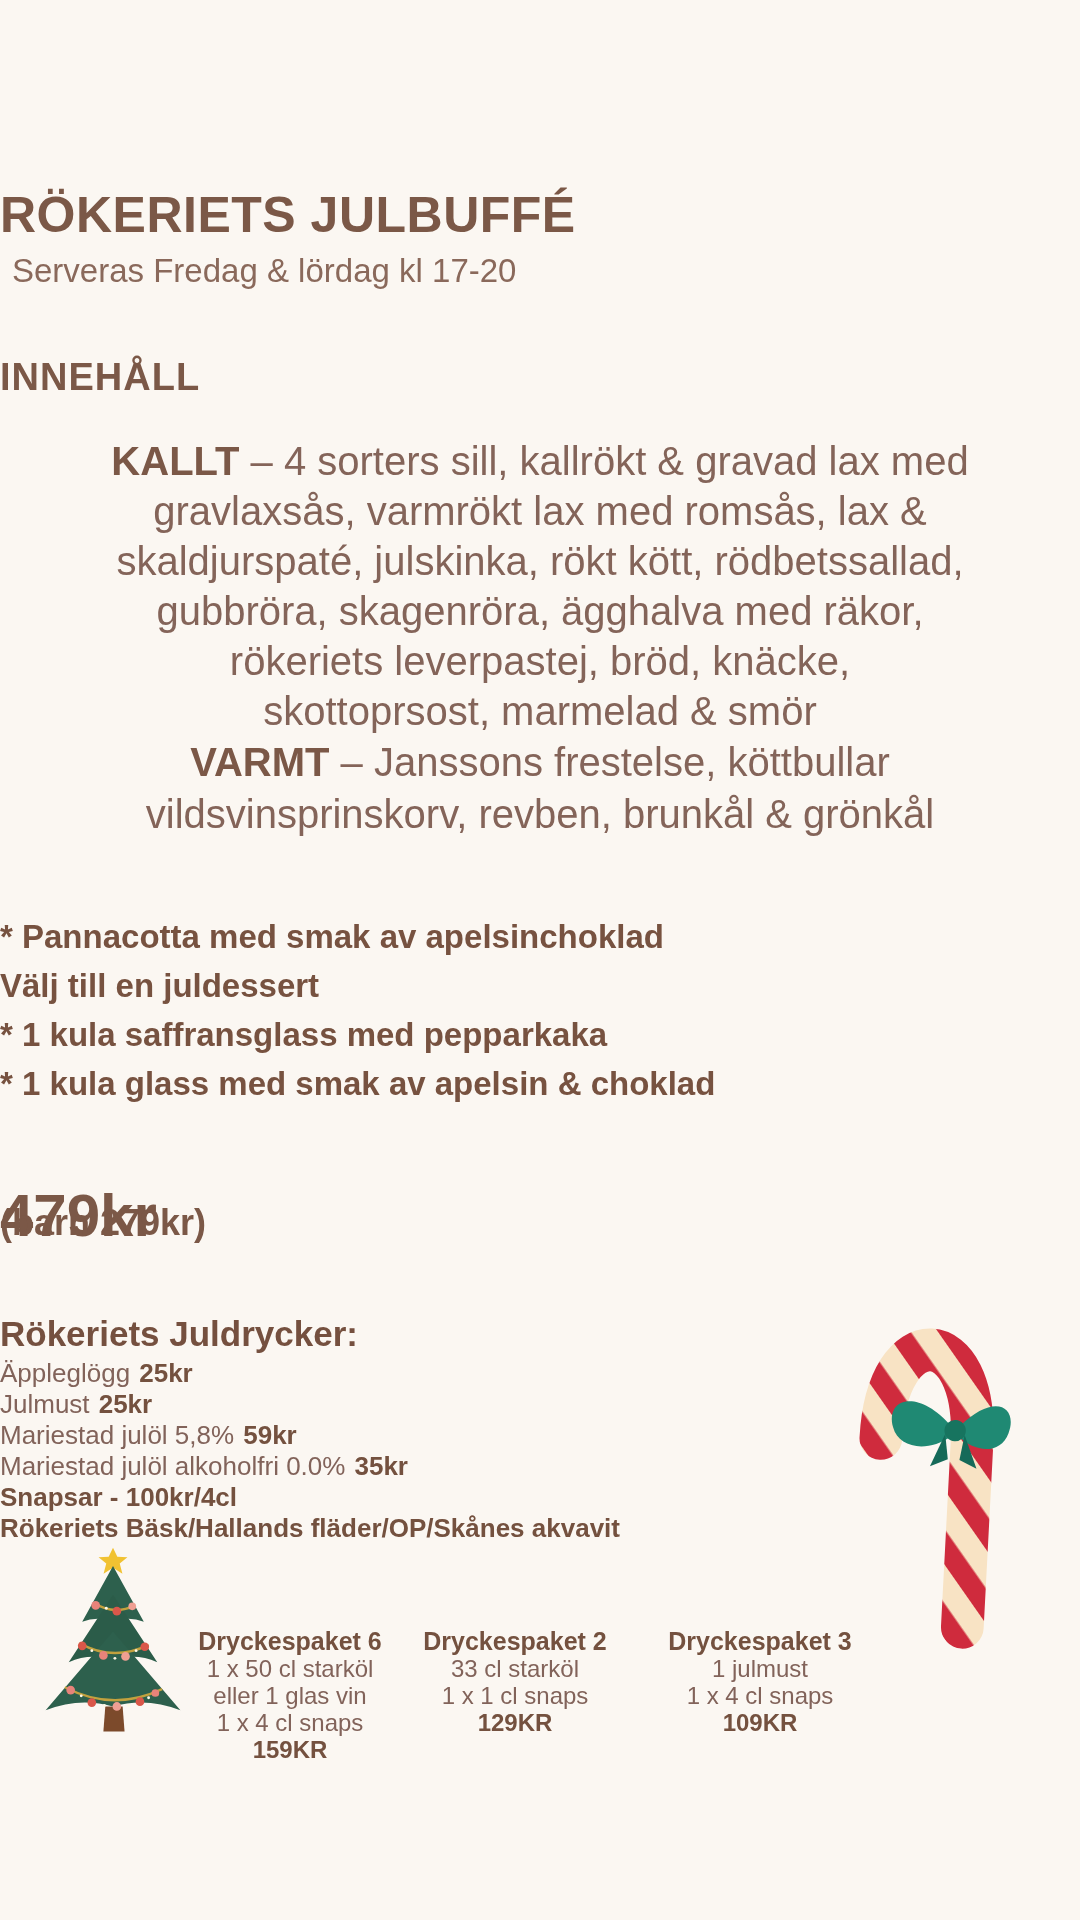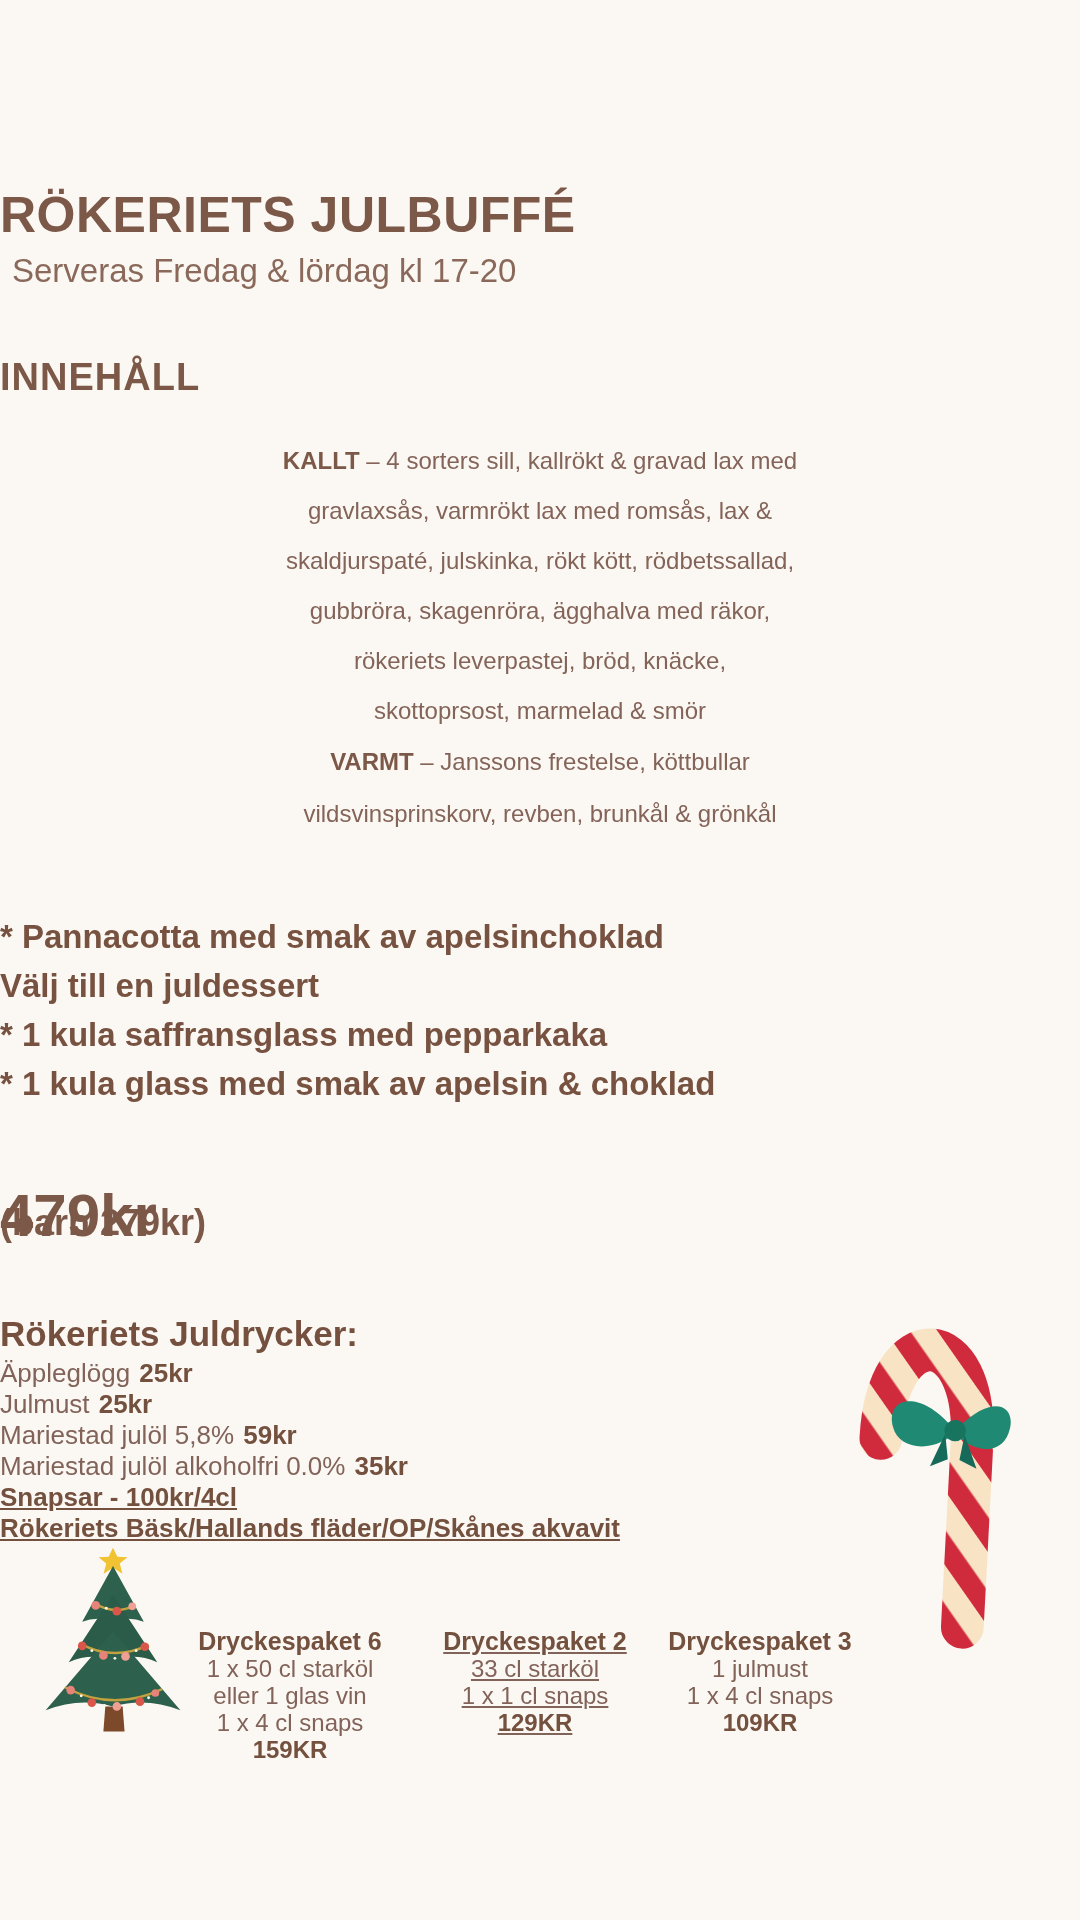--- a/index.html
+++ b/index.html
@@ -11,40 +11,40 @@
     color:#846459;
     overflow:hidden;
   }
   .center{position:absolute;left:0;width:100%;text-align:left;}
   .pre{white-space:pre-line;}
   
   .title{top:186px;font-size:50px;font-weight:700;color:#7b5847;letter-spacing:.5px;margin:0;}
   .subtitle{top:252px;font-size:33px;color:#8a695b;margin-left:12px;}
   
   .contents-heading{top:356px;font-size:38px;font-weight:700;color:#7b5847;letter-spacing:1px;margin:0;}
-  .para{left:40px;width:1000px;position:absolute;text-align:center;font-size:24px;line-height:50px;margin:0;}
+  .para{left:40px;width:1000px;position:absolute;text-align:center;font-size:40px;line-height:50px;margin:0;}
   .para strong{color:#7b5847;}
   .para-kallt{top:436px;}
   .para-varmt{top:736px;line-height:52px;}
   
   .dessert{top:912px;font-size:33px;font-weight:700;line-height:49px;color:#775240;}
   
   .price{top:1181px;font-size:60px;font-weight:700;color:#7b5847;}
   .child-price{top:1202px;font-size:36px;font-weight:700;color:#7b5847;}
   
   .drinks-heading{top:1314px;font-size:35px;font-weight:700;color:#75503f;margin:0;}
   .drinks-list{top:1358px;font-size:26px;line-height:31px;color:#82635a;}
   .drinks-list b{color:#74513f;margin-left:.35em;}
-  .bold-line{font-weight:700;color:#74513f;text-decoration:underline;}
+  .bold-line{font-weight:700;color:#74513f;}
   
   .package{position:absolute;width:230px;text-align:center;font-size:24px;line-height:27px;color:#82635a;top:1628px;}
   .package .pkg-title{font-weight:700;font-size:25px;color:#74513f;}
   .package .pkg-price{font-weight:700;color:#74513f;}
   .pkg-1{left:175px;}
-  .pkg-2{left:420px;text-decoration:underline;}
+  .pkg-2{left:400px;}
   .pkg-3{left:645px;}
   
   .tree{position:absolute;left:36px;top:1544px;width:154px;height:194px;}
   .cane{position:absolute;left:848px;top:1290px;width:165px;height:368px;}
 </style>
 </head>
 <body>
 
 <div class="poster">
 

